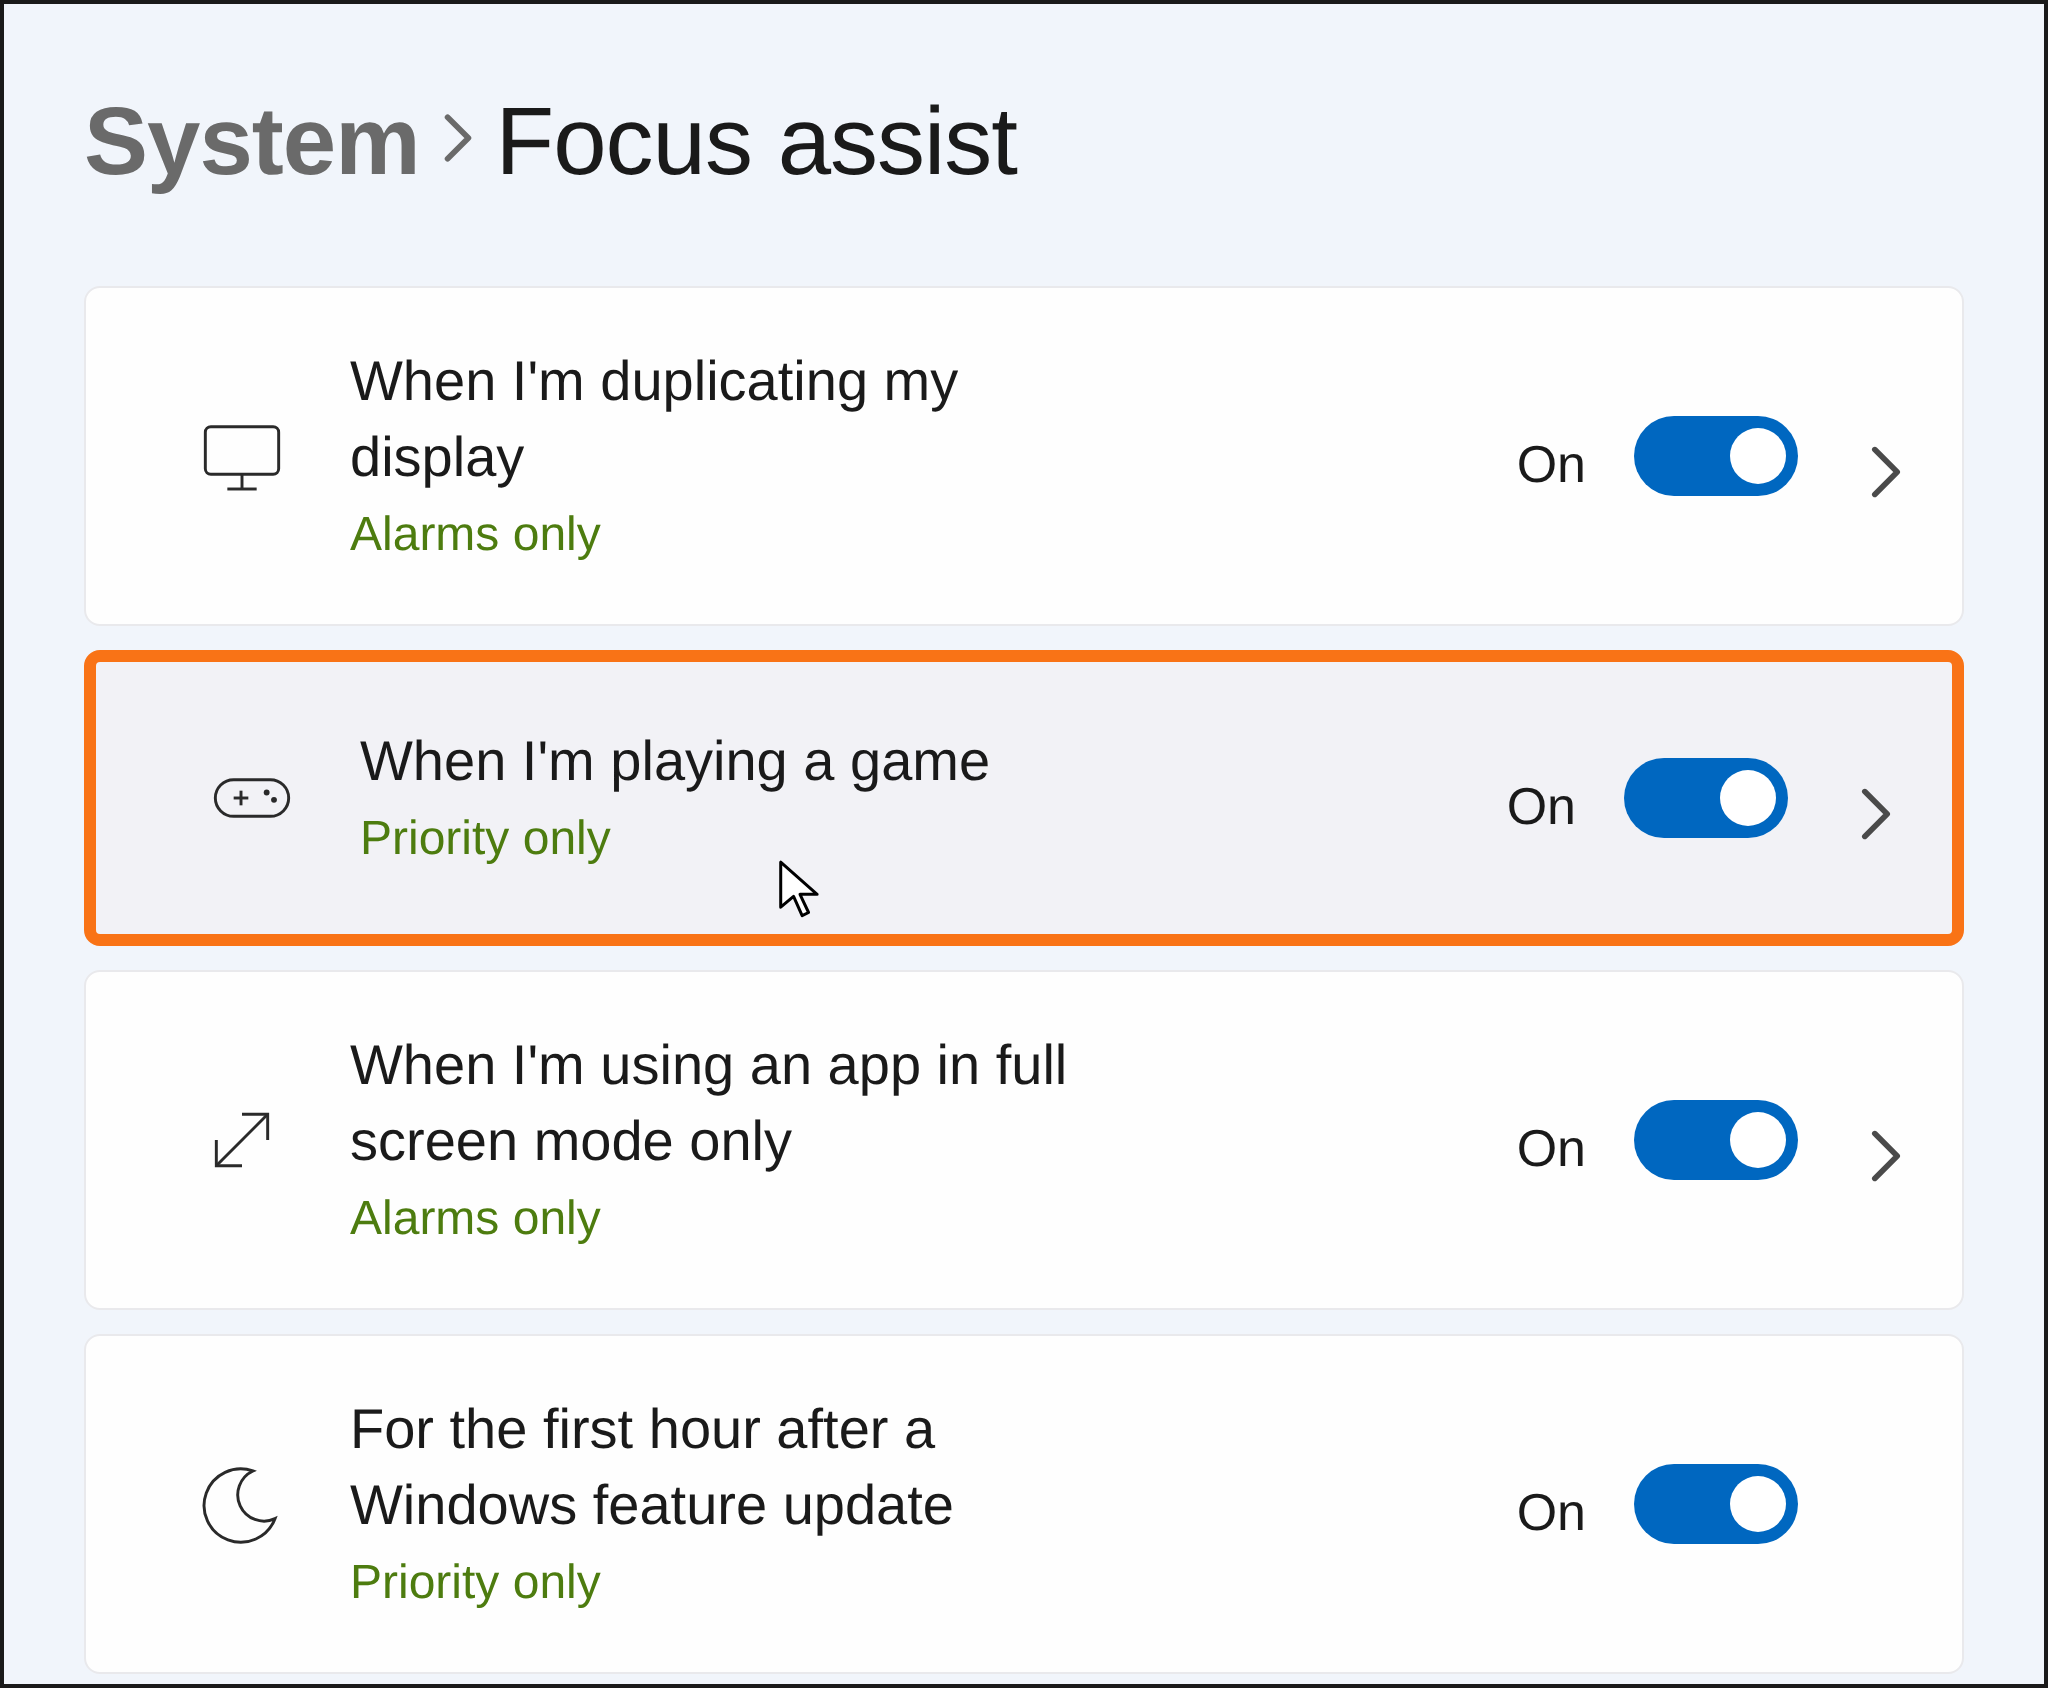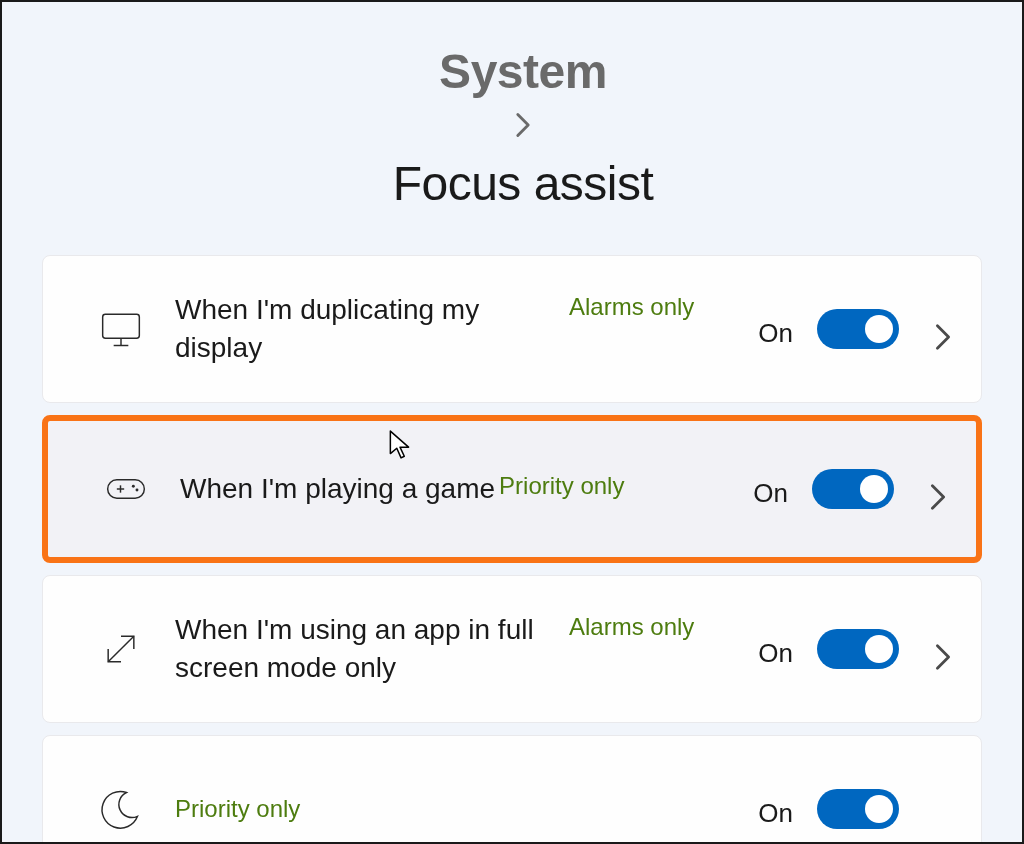--- a/index.html
+++ b/index.html
@@ -12,21 +12,20 @@
       border: 2px solid #1a1a1a;
     }
     .container {
       padding: 42px 18px 0 40px;
     }
     .breadcrumb {
       display: flex;
       align-items: center;
       gap: 10px;
       margin-bottom: 44px;
-      flex-direction: column;
     }
     .breadcrumb-parent {
       font-size: 48px;
       font-weight: 600;
       color: #6a6a6a;
       letter-spacing: -0.5px;
     }
     .breadcrumb-sep {
       font-size: 32px;
       color: #6a6a6a;
@@ -70,21 +69,21 @@
     .icon-slot svg {
       width: 44px;
       height: 44px;
       stroke: #2a2a2a;
       fill: none;
       stroke-width: 1.6;
     }
     .text-block {
       flex: 1;
       display: flex;
-      flex-direction: row;
+      flex-direction: column;
       gap: 4px;
       min-width: 0;
     }
     .title {
       font-size: 28px;
       color: #1a1a1a;
       line-height: 1.35;
       max-width: 390px;
     }
     .subtitle {
@@ -234,20 +233,21 @@
       </div>
     </div>
 
     <div class="setting-card">
       <div class="icon-slot">
         <svg viewBox="0 0 48 48">
             <path d="M30 6 A20 20 0 1 0 42 32 A14 14 0 0 1 30 6 Z"></path>
           </svg>
       </div>
       <div class="text-block">
+        <div class="title">For the first hour after a Windows feature update</div>
         <div class="subtitle">Priority only</div>
       </div>
       <div class="controls">
         <span class="state-label">On</span>
         <div class="toggle"></div>
         <div class="chevron spacer">
           <svg viewBox="0 0 12 20">
               <path d="M2 2 L10 10 L2 18"></path>
             </svg>
         </div>

